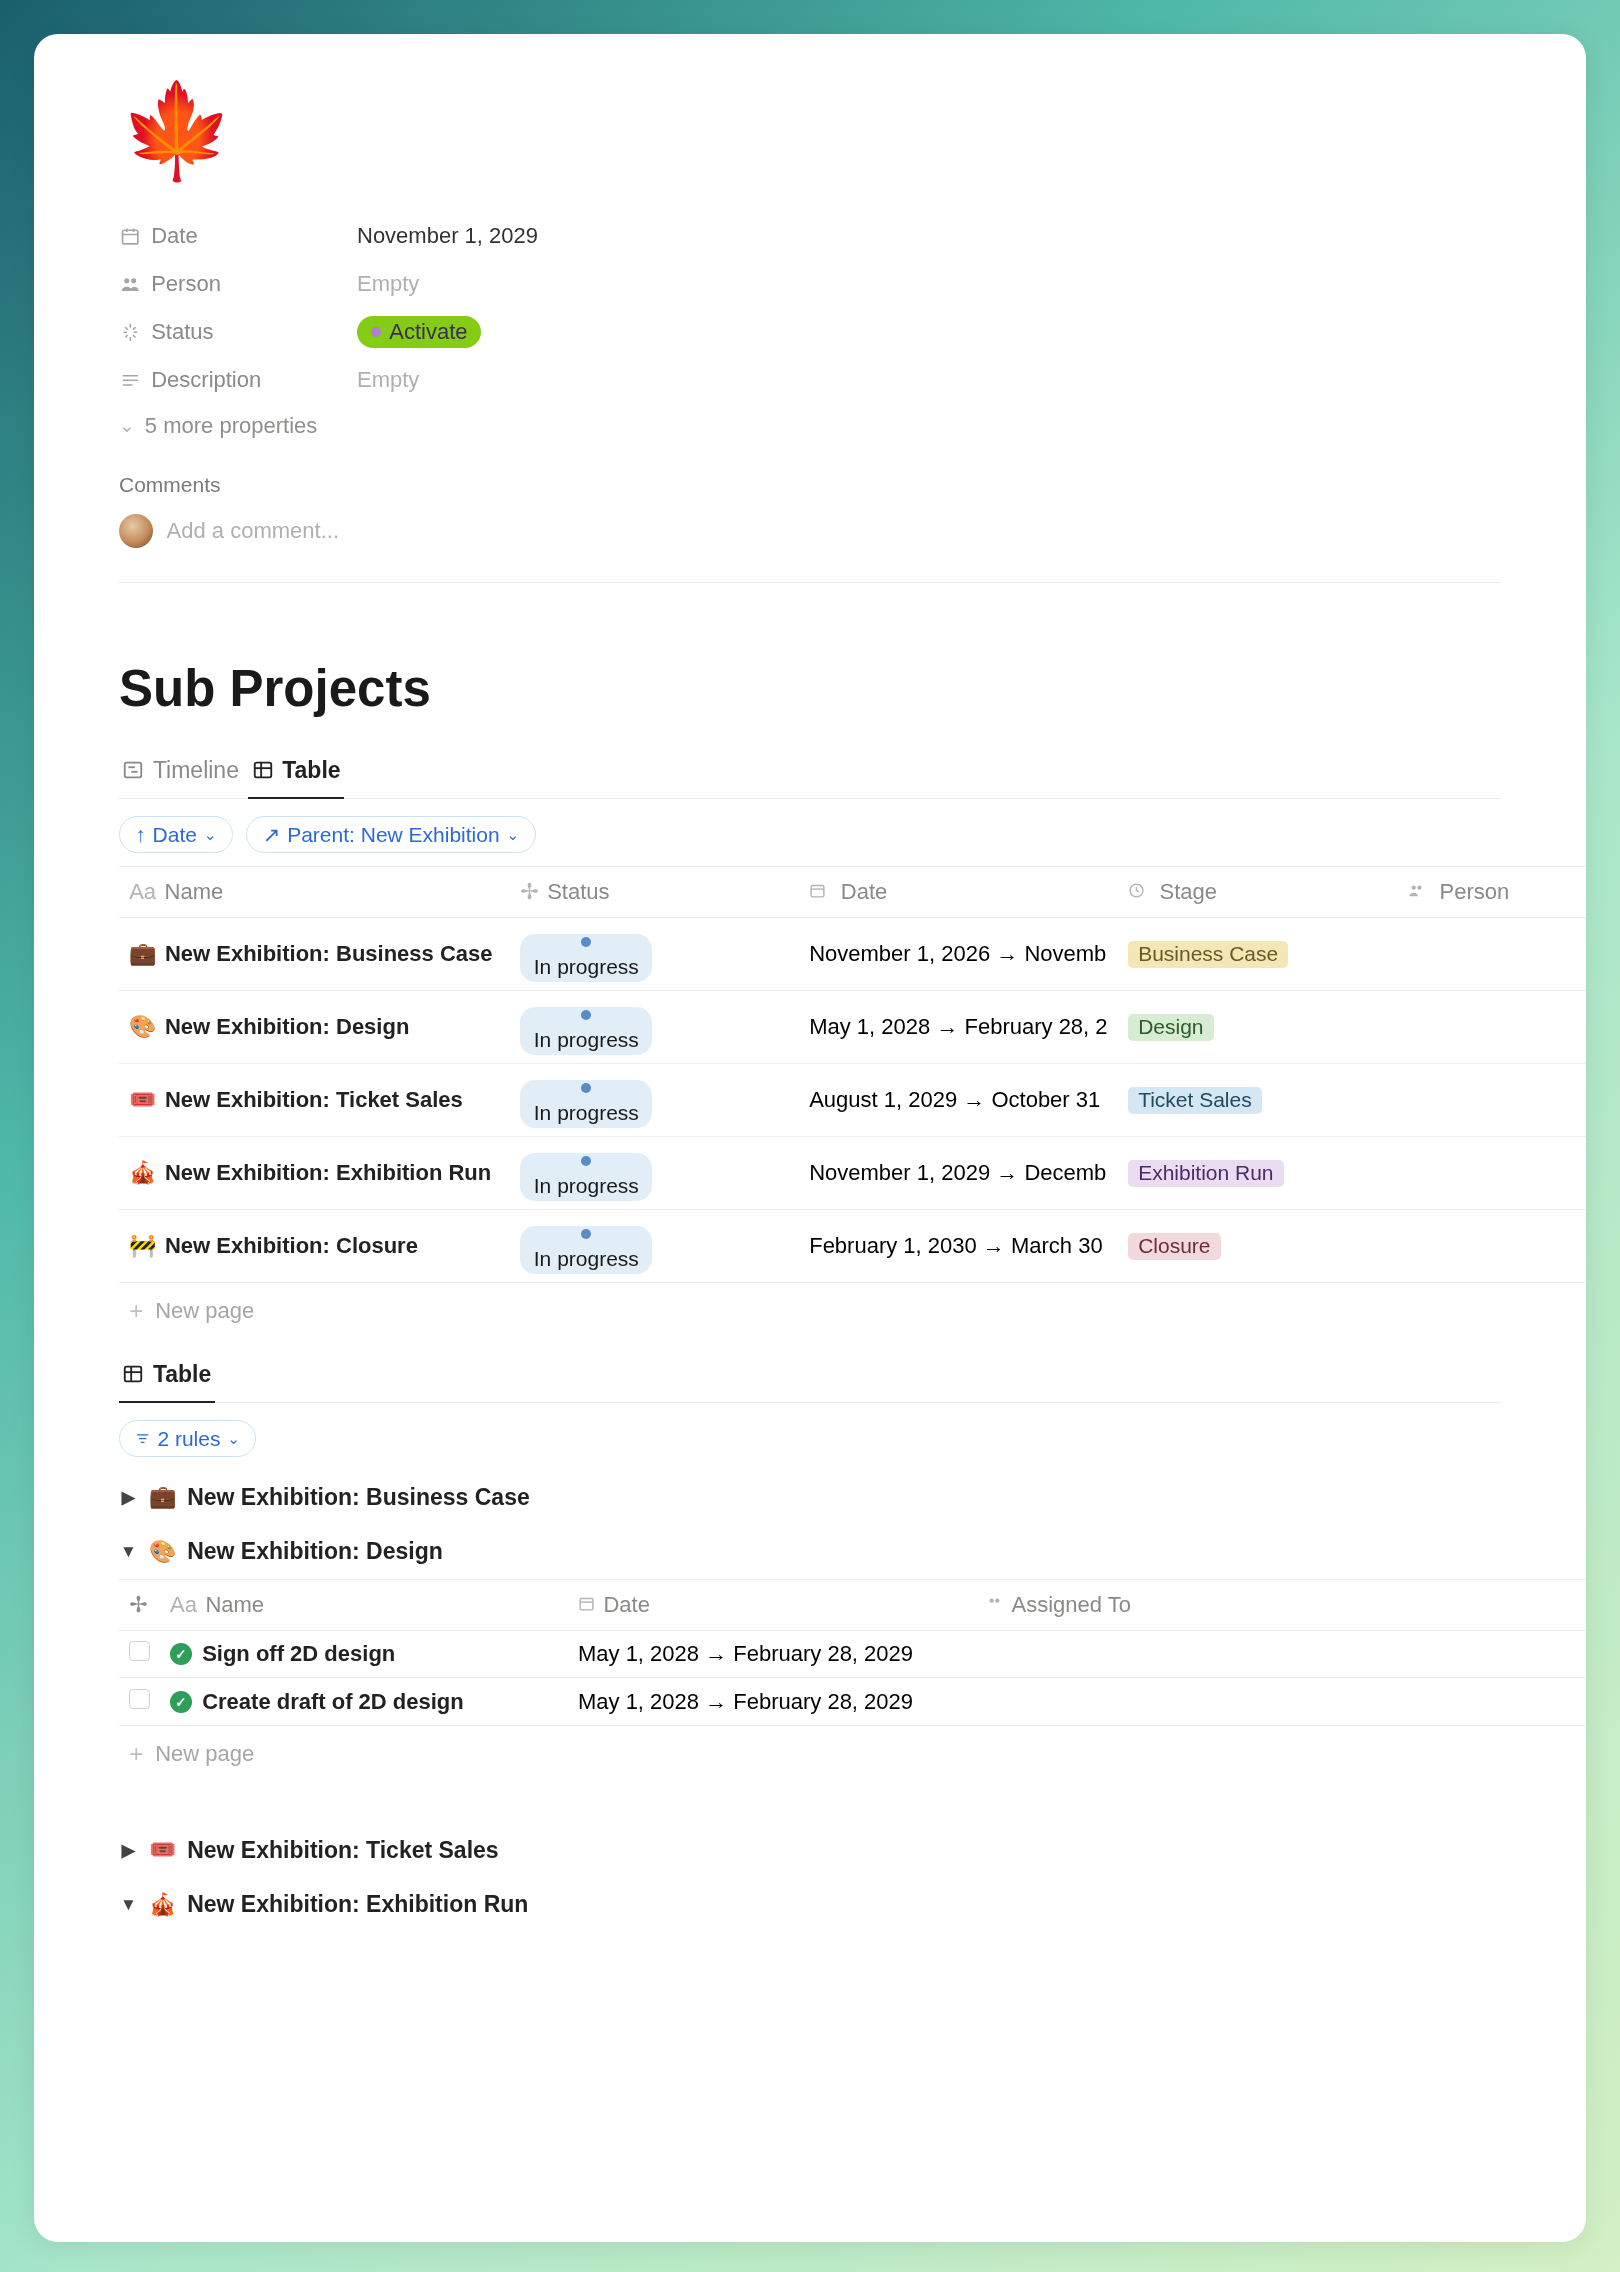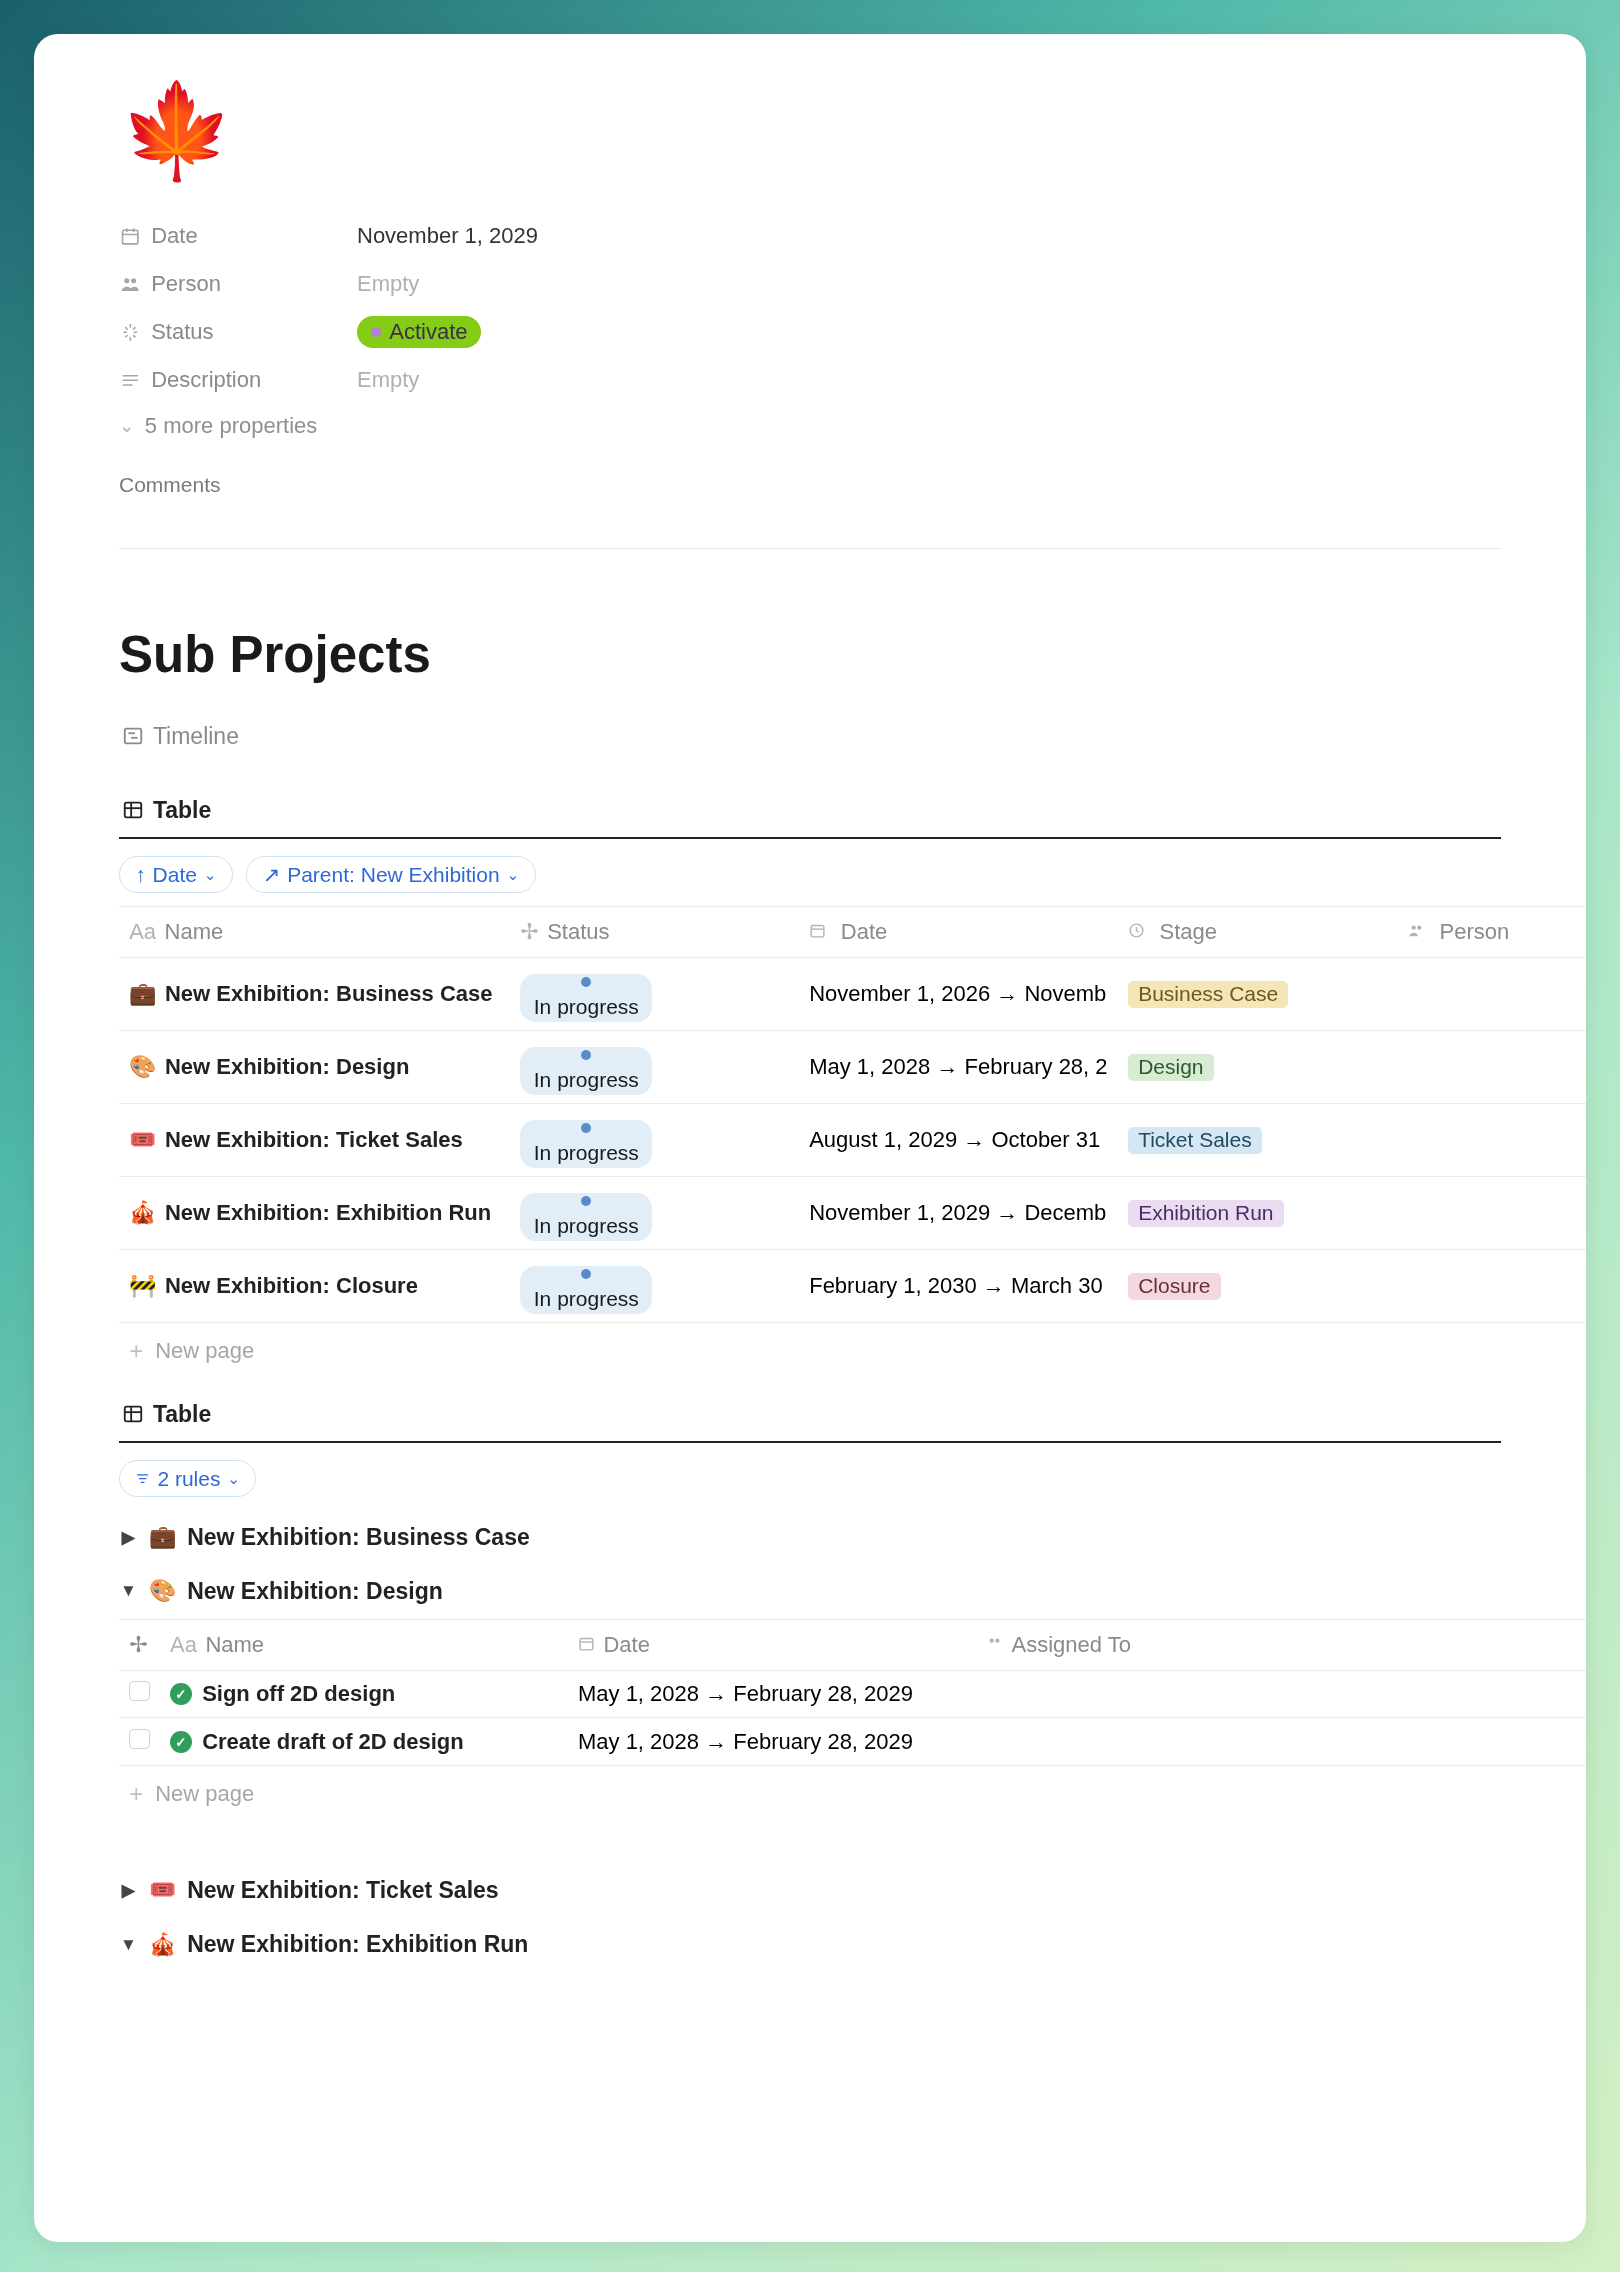--- a/index.html
+++ b/index.html
@@ -72,21 +72,21 @@
   }
   .comments-heading { font-size: 21px; color:#7a7a77; font-weight:500; margin-bottom:17px;}
   .comment-input {
     display:flex; align-items:center; gap:13.6px;
   }
   .avatar { width:34px; height:34px; border-radius:50%; background: radial-gradient(circle at 40% 35%, #e8c9a8 0%, #c48a5a 55%, #6b3f27 100%);}
   .comment-placeholder { color:#b0b0ad; font-size:22px; }
   
   h2.section { font-size:51px; font-weight:800; color:#1a1a1a; margin-top: 76px; margin-bottom: 17px;}
   
-  .tabs { display:flex; gap:22px; border-bottom:0.8px solid #ececea; margin-bottom:0; padding-top:12px;flex-direction:column;}
+  .tabs { display:flex; gap:6px; border-bottom:0.8px solid #ececea; margin-bottom:0; padding-top:12px;}
   .tab { display:flex; align-items:center; gap:8.5px; padding: 10.2px 3.4px 13.6px 3.4px; font-size:23px; color:#8a8a87; cursor:pointer; border-bottom:2.5px solid transparent; margin-bottom:-0.8px;}
   .tab.active { color:#222; font-weight:600; border-bottom-color:#222;}
   .tab-icon { width:22px; height:22px; display:inline-flex; }
   
   .filters { display:flex; gap:13.6px; margin: 17px 0 13.6px 0;}
   .filter-pill {
     display:inline-flex; align-items:center; gap:6.8px;
     border:1.3px solid #cfe2f3;
     color:#2d69d6;
     background:#fff;
@@ -237,20 +237,24 @@
       <div class="prop-value prop-empty">Empty</div>
     </div>
     <div class="more-props">
       <span class="chevron">⌄</span>
       <span>5 more properties</span>
     </div>
   </div>
 
   <div class="comments-section">
     <div class="comments-heading">Comments</div>
+    <div class="comment-input">
+      <div class="avatar"></div>
+      <div class="comment-placeholder">Add a comment...</div>
+    </div>
   </div>
 
   <h2 class="section">Sub Projects</h2>
 
   <div class="tabs">
     <div class="tab">
       <span class="tab-icon">
         <svg width="22" height="22" viewBox="0 0 24 24" fill="none" stroke="#8a8a87" stroke-width="2">
             <rect x="3" y="4" width="18" height="16" rx="2"></rect>
             <line x1="7" y1="9" x2="14" y2="9"></line>

